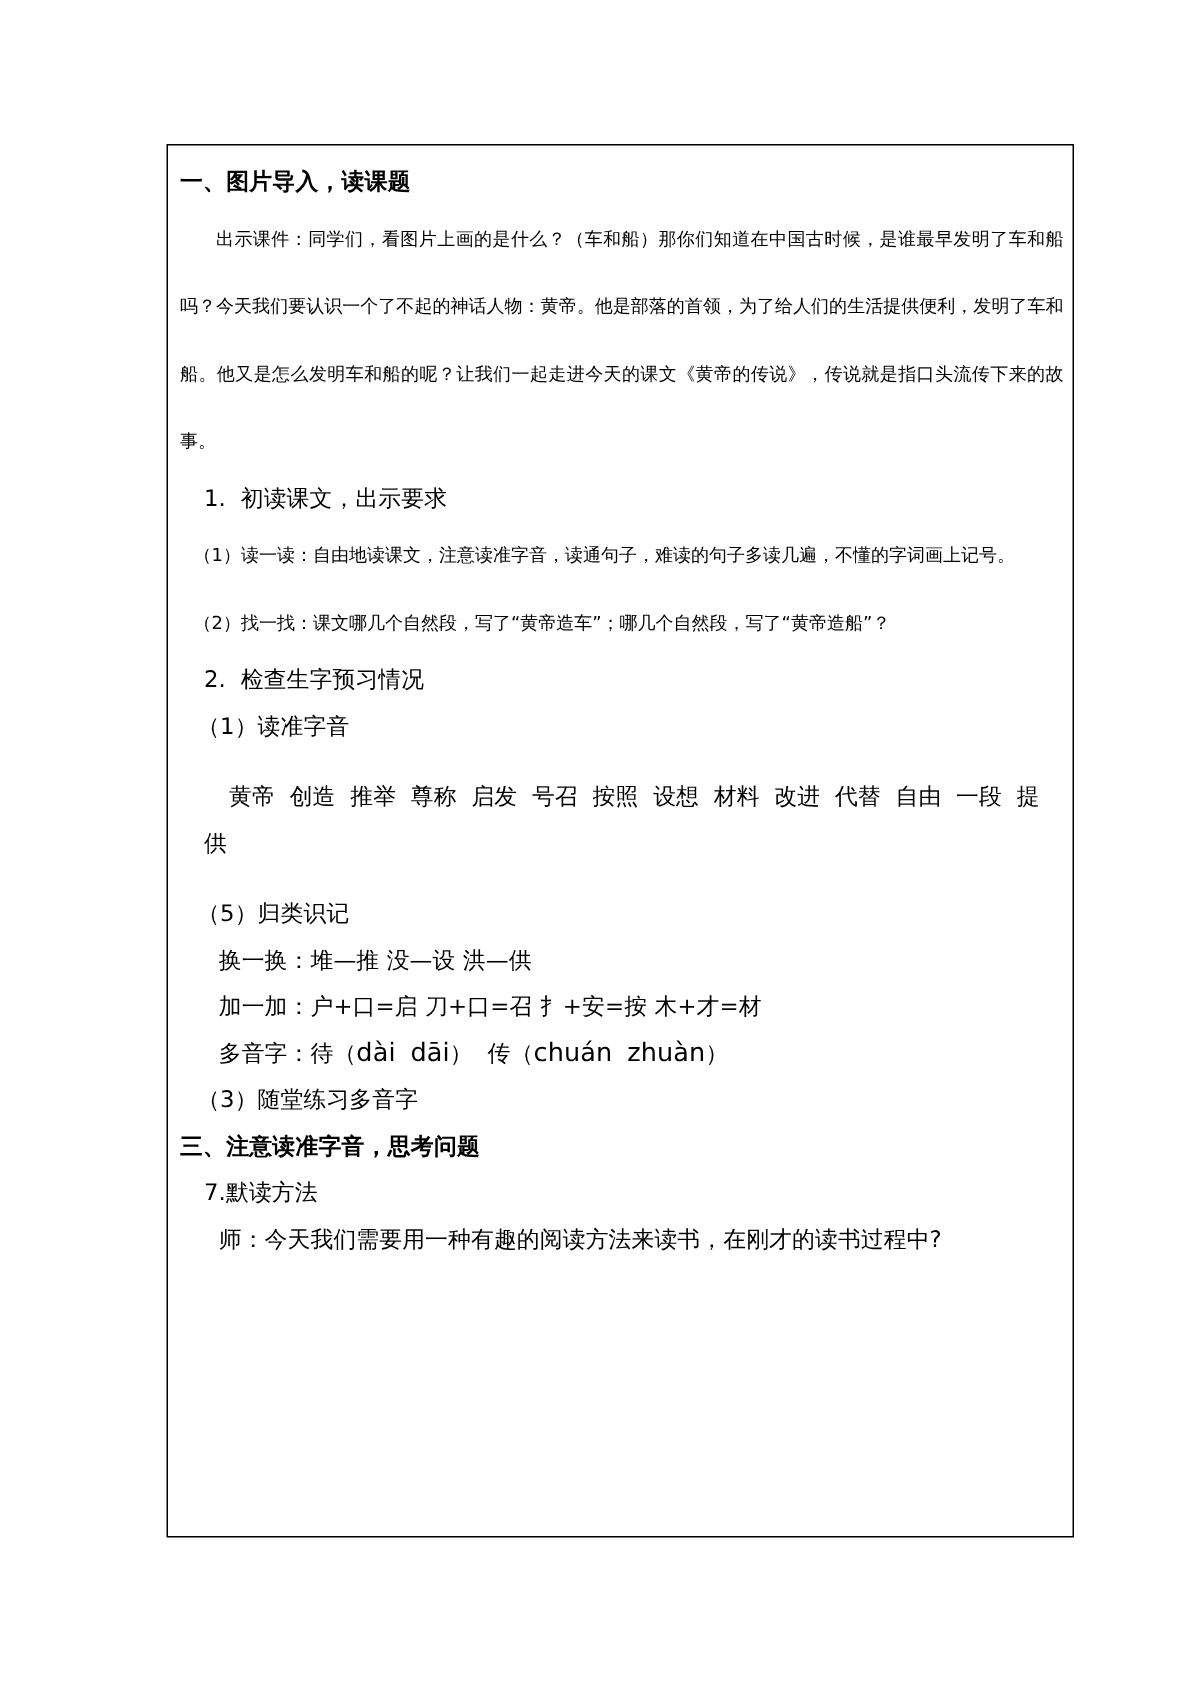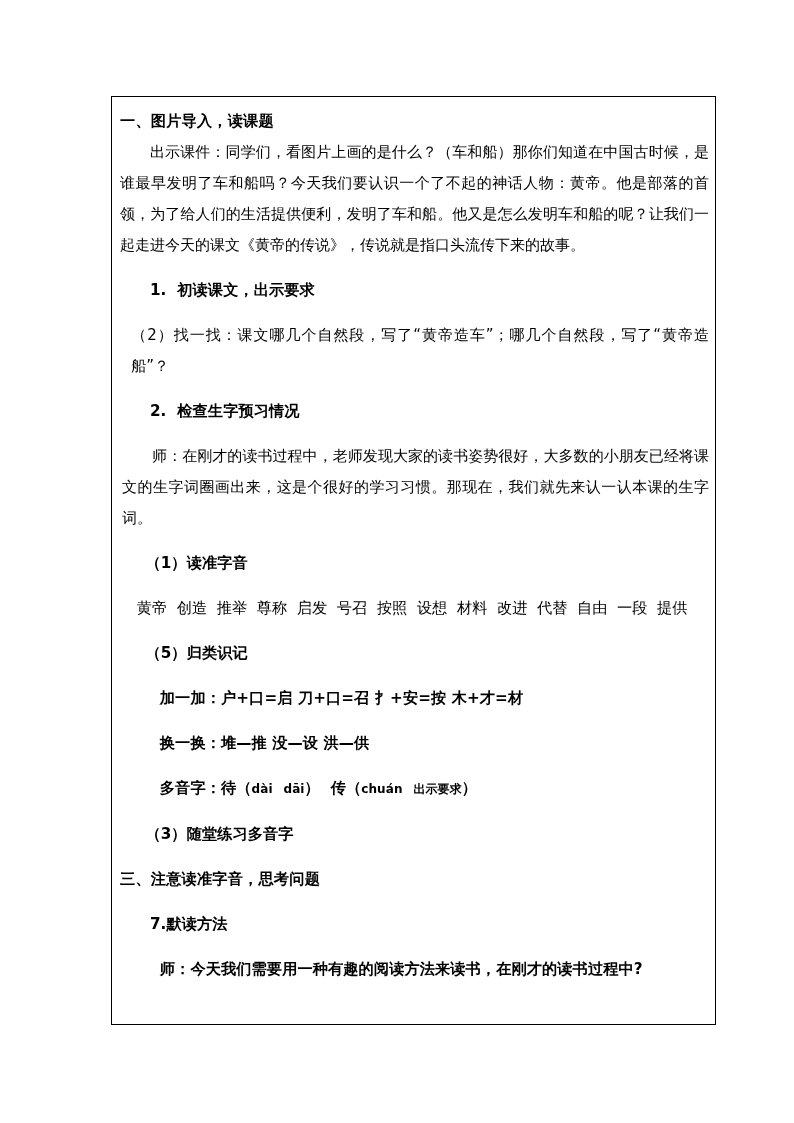--- a/index.html
+++ b/index.html
@@ -44,101 +44,100 @@
 
   
   .ln {
     font-size: 15.2px;
     line-height: 31px;
     letter-spacing: 0.1px;
     white-space: pre-wrap;
     word-break: break-all;
     text-align: justify;
     text-justify: inter-character;
-    margin: 14px;
-    font-weight: bold;
+    margin: 0;
   }
 
   
   .heading {
     font-weight: bold;
     font-size: 15.2px;
     line-height: 31px;
     letter-spacing: 0.2px;
     margin: 0;
     white-space: pre-wrap;
   }
   .para   { text-indent: 2em; }          
   .item   { padding-left: 1.05em; }      
   .sub    { padding-left: 0.75em; }            
   .deep   { padding-left: 1.7em; }       
   .deep2  { padding-left: 2.1px; text-indent: 2em; }
 
   
   .flow {
-    font-size: 15px;
-    line-height: 31px;
+    font-size: 12px;
+    line-height: 45px;
     text-align: justify;
     text-justify: inter-character;
     word-break: break-all;
     margin: 0;
   }
 
   
   .vocab {
     font-size: 15.2px;
     line-height: 31px;
     text-align: justify;
     text-justify: inter-character;
     word-break: break-all;
-    margin: 0;
+    margin: 16px;
     text-indent: 1.1em;
     white-space: pre-wrap;
   }
 
   .pinyin {
-    font-size: 12px;
+    font-size: 17px;
     font-family: "DejaVu Sans", "Liberation Sans", sans-serif;
   }
 
   .nowrap { white-space: pre; }
 </style>
 </head>
 <body>
 
 <div id="page">
 
   <div id="lesson-table">
     <div id="lesson-cell">
 
       <p class="heading">一、图片导入，读课题</p>
 
       <p class="flow para">出示课件：同学们，看图片上画的是什么？（车和船）那你们知道在中国古时候，是谁最早发明了车和船吗？今天我们要认识一个了不起的神话人物：黄帝。他是部落的首领，为了给人们的生活提供便利，发明了车和船。他又是怎么发明车和船的呢？让我们一起走进今天的课文《黄帝的传说》，传说就是指口头流传下来的故事。</p>
 
 
       <p class="ln item">1.  初读课文，出示要求</p>
 
+      <p class="flow sub">（1）读一读：自由地读课文，注意读准字音，读通句子，难读的句子多读几遍，不懂的字词画上记号。</p>
 
       <p class="flow sub">（2）找一找：课文哪几个自然段，写了“黄帝造车”；哪几个自然段，写了“黄帝造船”？</p>
 
       <p class="ln item">2.  检查生字预习情况</p>
 
-      <p class="flow deep2">师：在刚才的读书过程中，老师发现大家的读书姿势很好，大多数的小朋友已经将课文的生字词圈画出来，这是个很好的学习习惯。那现在，我们就先来认一认本课的生字词。</p>
 
       <p class="ln sub">（1）读准字音</p>
 
       <p class="vocab">黄帝  创造  推举  尊称  启发  号召  按照  设想  材料  改进  代替  自由  一段  提供</p>
 
       <p class="ln sub">（5）归类识记</p>
 
+      <p class="ln deep">换一换：堆—推 没—设 洪—供</p>
+
       <p class="ln deep">加一加：户+口=启 刀+口=召 扌+安=按 木+才=材</p>
 
-      <p class="ln deep">换一换：堆—推 没—设 洪—供</p>
-
-      <p class="ln deep"><span>多音字：</span><span>待</span><span class="nowrap">（<span class="pinyin">dài</span>  <span class="pinyin">dāi</span>）</span>  <span>传</span><span class="nowrap">（<span class="pinyin">chuán</span>  <span class="pinyin">出示要求</span>）</span></p>
+      <p class="ln deep"><span>多音字：</span><span>待</span><span class="nowrap">（<span class="pinyin">dài</span>  <span class="pinyin">dāi</span>）</span>  <span>传</span><span class="nowrap">（<span class="pinyin">chuán</span>  <span class="pinyin">zhuàn</span>）</span></p>
 
       <p class="ln sub">（3）随堂练习多音字</p>
 
 
       <p class="heading">三、注意读准字音，思考问题</p>
 
       <p class="ln item">7.默读方法</p>
 
       <p class="ln deep">师：今天我们需要用一种有趣的阅读方法来读书，在刚才的读书过程中?</p>
 

